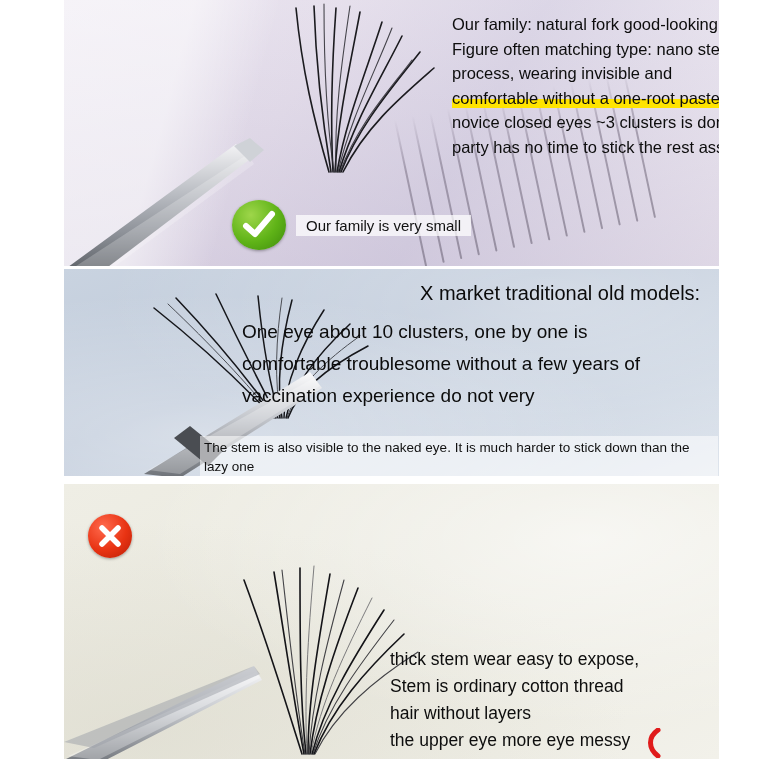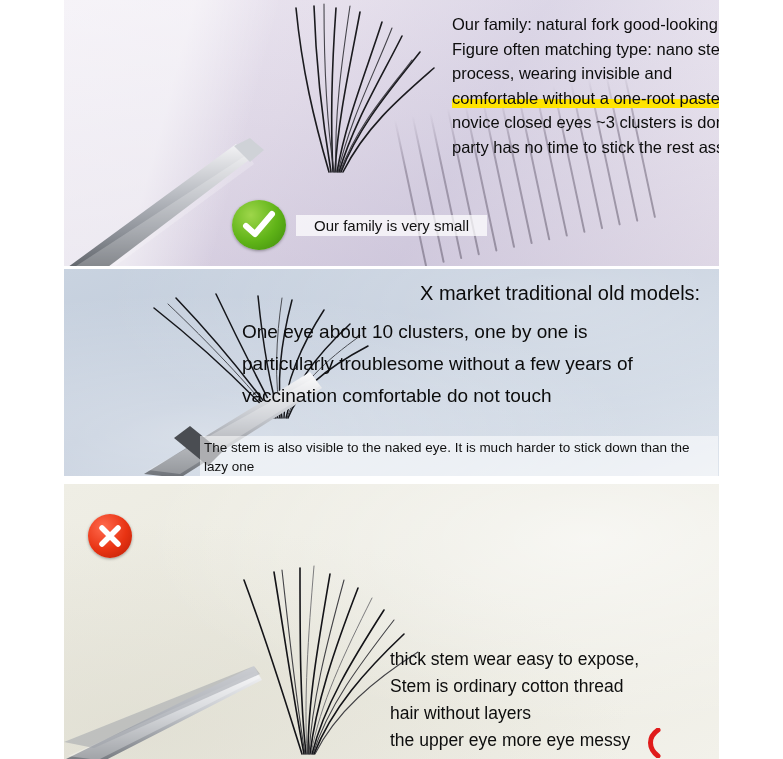--- a/index.html
+++ b/index.html
@@ -80,21 +80,21 @@
   }
   .badge-check svg { display: block; }
 
   .label-small-ourfamily {
     position: absolute;
     left: 232px;
     top: 215px;
     font-size: 15px;
     color: #111111;
     background: rgba(255,255,255,0.72);
-    padding: 2px 18px;
+    padding: 2px 10px;
     white-space: nowrap;
   }
 
   .p1-text {
     position: absolute;
     left: 388px;
     top: 12px;
     width: 320px;
     font-size: 16.5px;
     line-height: 24.5px;
@@ -321,22 +321,22 @@
       </defs>
       <polygon points="0,126 36,130 178,40 166,24" fill="url(#steel2)"></polygon>
       <polygon points="4,122 36,126 176,38 170,30" fill="#ffffff" opacity="0.25"></polygon>
       <polygon points="30,90 64,118 78,104 46,78" fill="#4a4d52"></polygon>
     </svg>
 
     <div class="p2-title">X market traditional old models:</div>
 
     <div class="p2-body">
       <div>One eye about 10 clusters, one by one is</div>
-      <div>particularly troublesome without a few years of</div>
-      <div>vaccination comfortable do not touch</div>
+      <div>comfortable troublesome without a few years of</div>
+      <div>vaccination experience do not very</div>
     </div>
   </div>
 
   <div class="p2-note">The stem is also visible to the naked eye. It is much harder to stick down than the lazy one</div>
 
   <div class="panel3">
     <div class="p3-tex"></div>
 
     <svg class="fan3" viewBox="0 0 300 210">
       <g fill="none" stroke="#141418" stroke-width="1.6" stroke-linecap="round">

